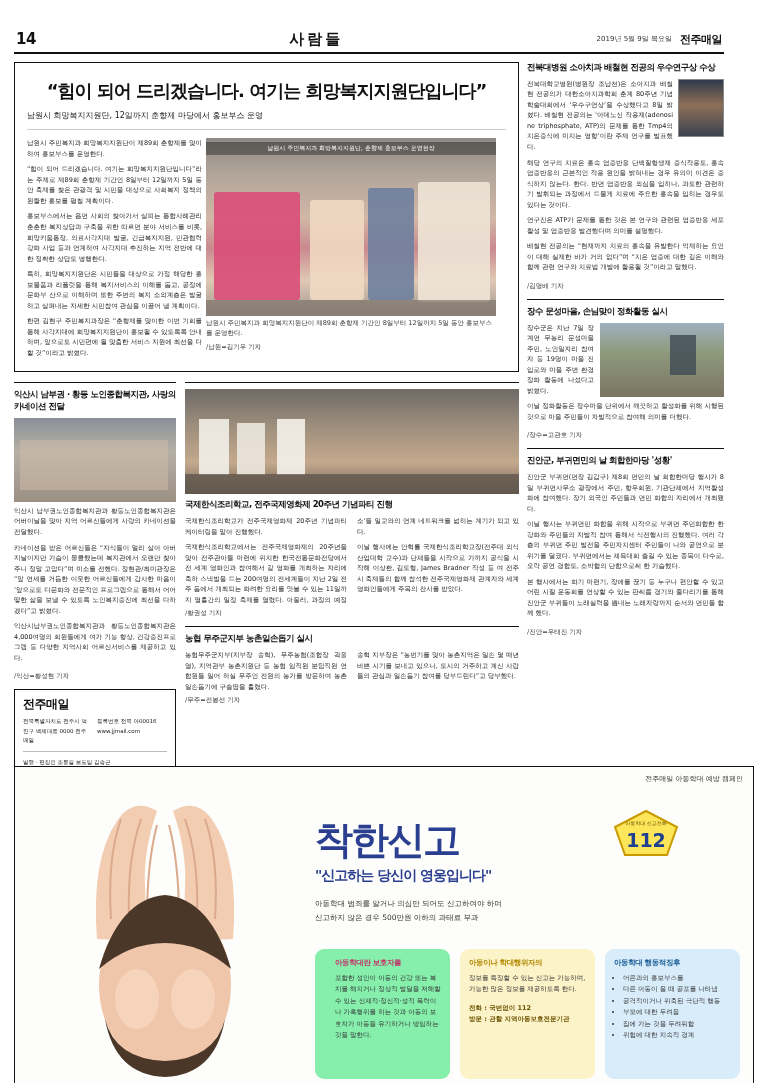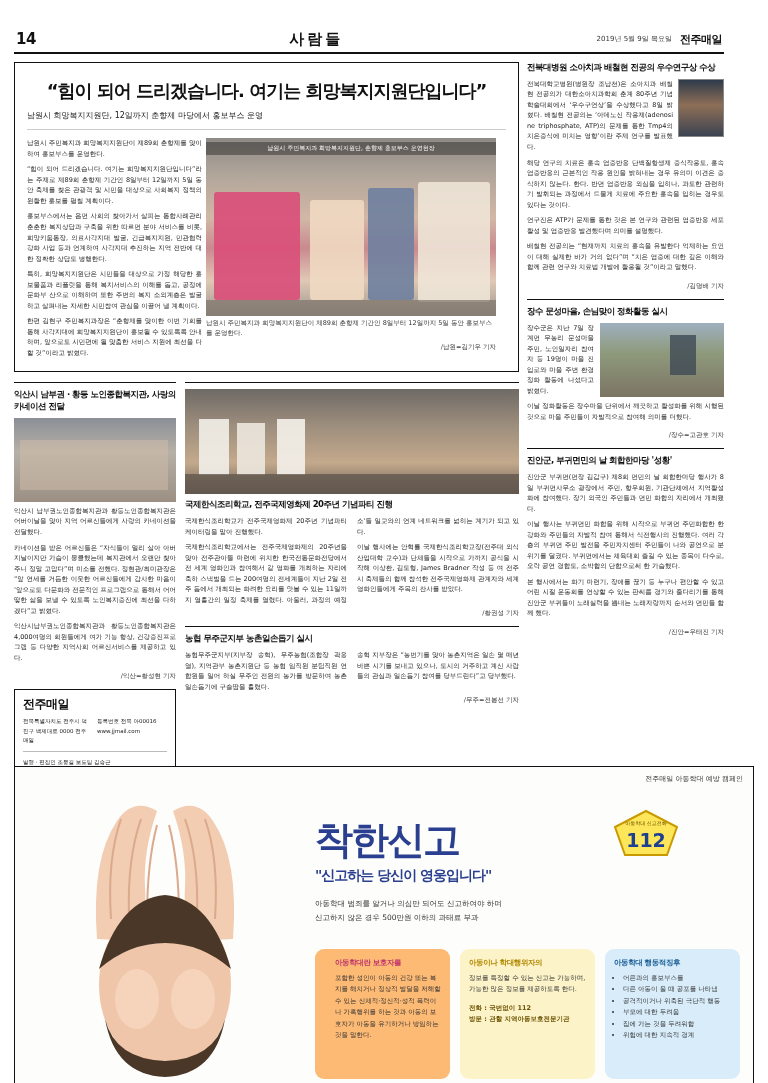--- a/index.html
+++ b/index.html
@@ -48,21 +48,21 @@
   .photo {
     width:100%; position:relative; overflow:hidden;
     background:#c9c2bb;
   }
   .photo .cap-in {
     position:absolute; left:0; right:0; top:4px;
     text-align:center; font-size:6px; color:#fff;
     background:rgba(0,0,0,0.35); padding:2px 0;
   }
   .caption { font-size:6.5px; color:#333; padding-top:3px; line-height:1.5; }
-  .byline { font-size:6.5px; color:#333; text-align:right; padding-top:4px; }
+  .byline { font-size:6.5px; color:#333; text-align:left; padding-top:4px; }
 
   p.kr {
     font-size:6.5px; line-height:1.62; color:#1a1a1a;
     text-align:justify; margin:0 0 5px 0;
     word-break:break-all;
   }
   .colrule { border-top:1px solid #111; margin:8px 0 6px 0; }
   .hrule-thin { border-top:1px solid #bbb; margin:6px 0; }
   h4.artitle-s {
     font-size:8.5px; font-weight:bold; letter-spacing:-0.5px;
@@ -113,21 +113,21 @@
     position:absolute; left:598px; top:42px; width:66px; height:50px;
   }
   .hands {
     position:absolute; left:22px; top:22px; width:250px; height:290px;
   }
   .cards { position:absolute; left:300px; top:182px; display:flex; gap:10px; }
   .card { width:135px; height:130px; border-radius:9px; padding:9px 9px; }
   .card h5 { margin:0 0 5px 0; font-size:7.5px; font-weight:bold; letter-spacing:-0.4px; }
   .card p, .card ul { margin:0; font-size:6.5px; line-height:1.75; color:#333; }
   .card ul { padding-left:9px; }
-  .c1 { background:#fdba74;padding-left:20px; }
+  .c1 { background:#86efac;padding-left:20px; }
   .c1 h5 { color:#c2376c; }
   .c2 { background:#fdf3c8; }
   .c2 h5 { color:#b08800; }
   .c3 { background:#d8ecfa; }
   .c3 h5 { color:#1a5e96; }
 </style>
 </head>
 <body>
 
 <div class="page">

